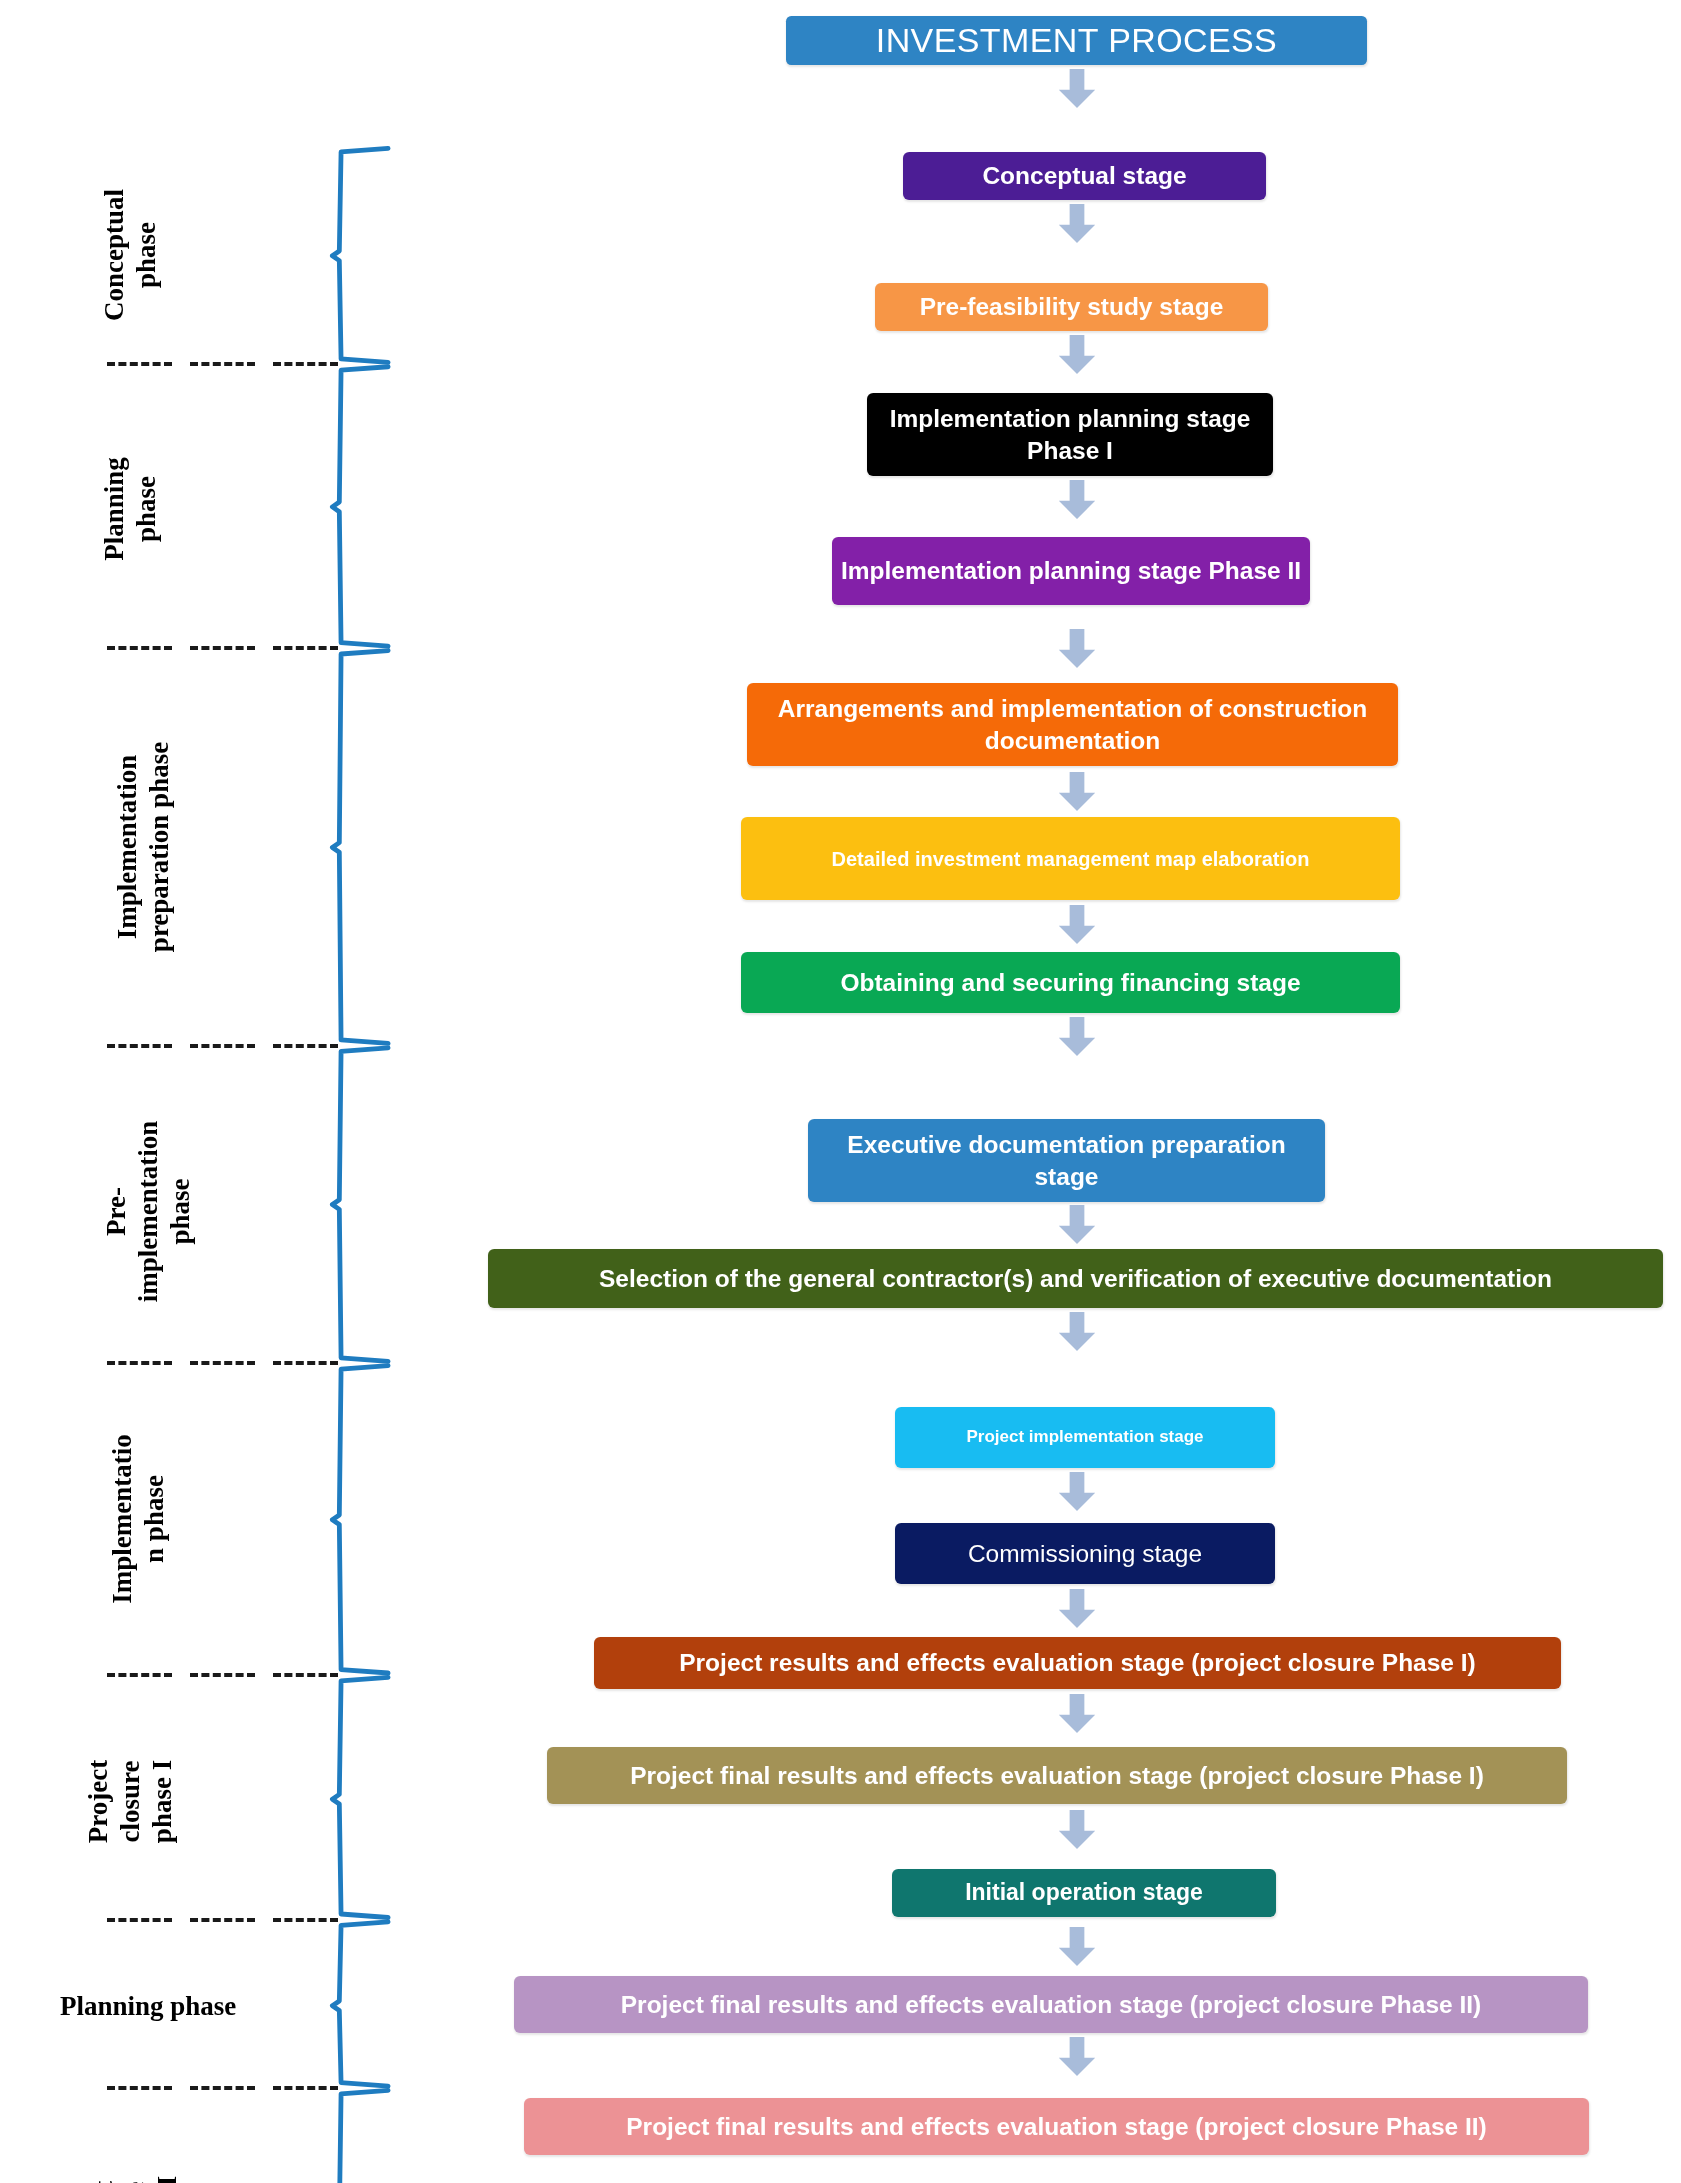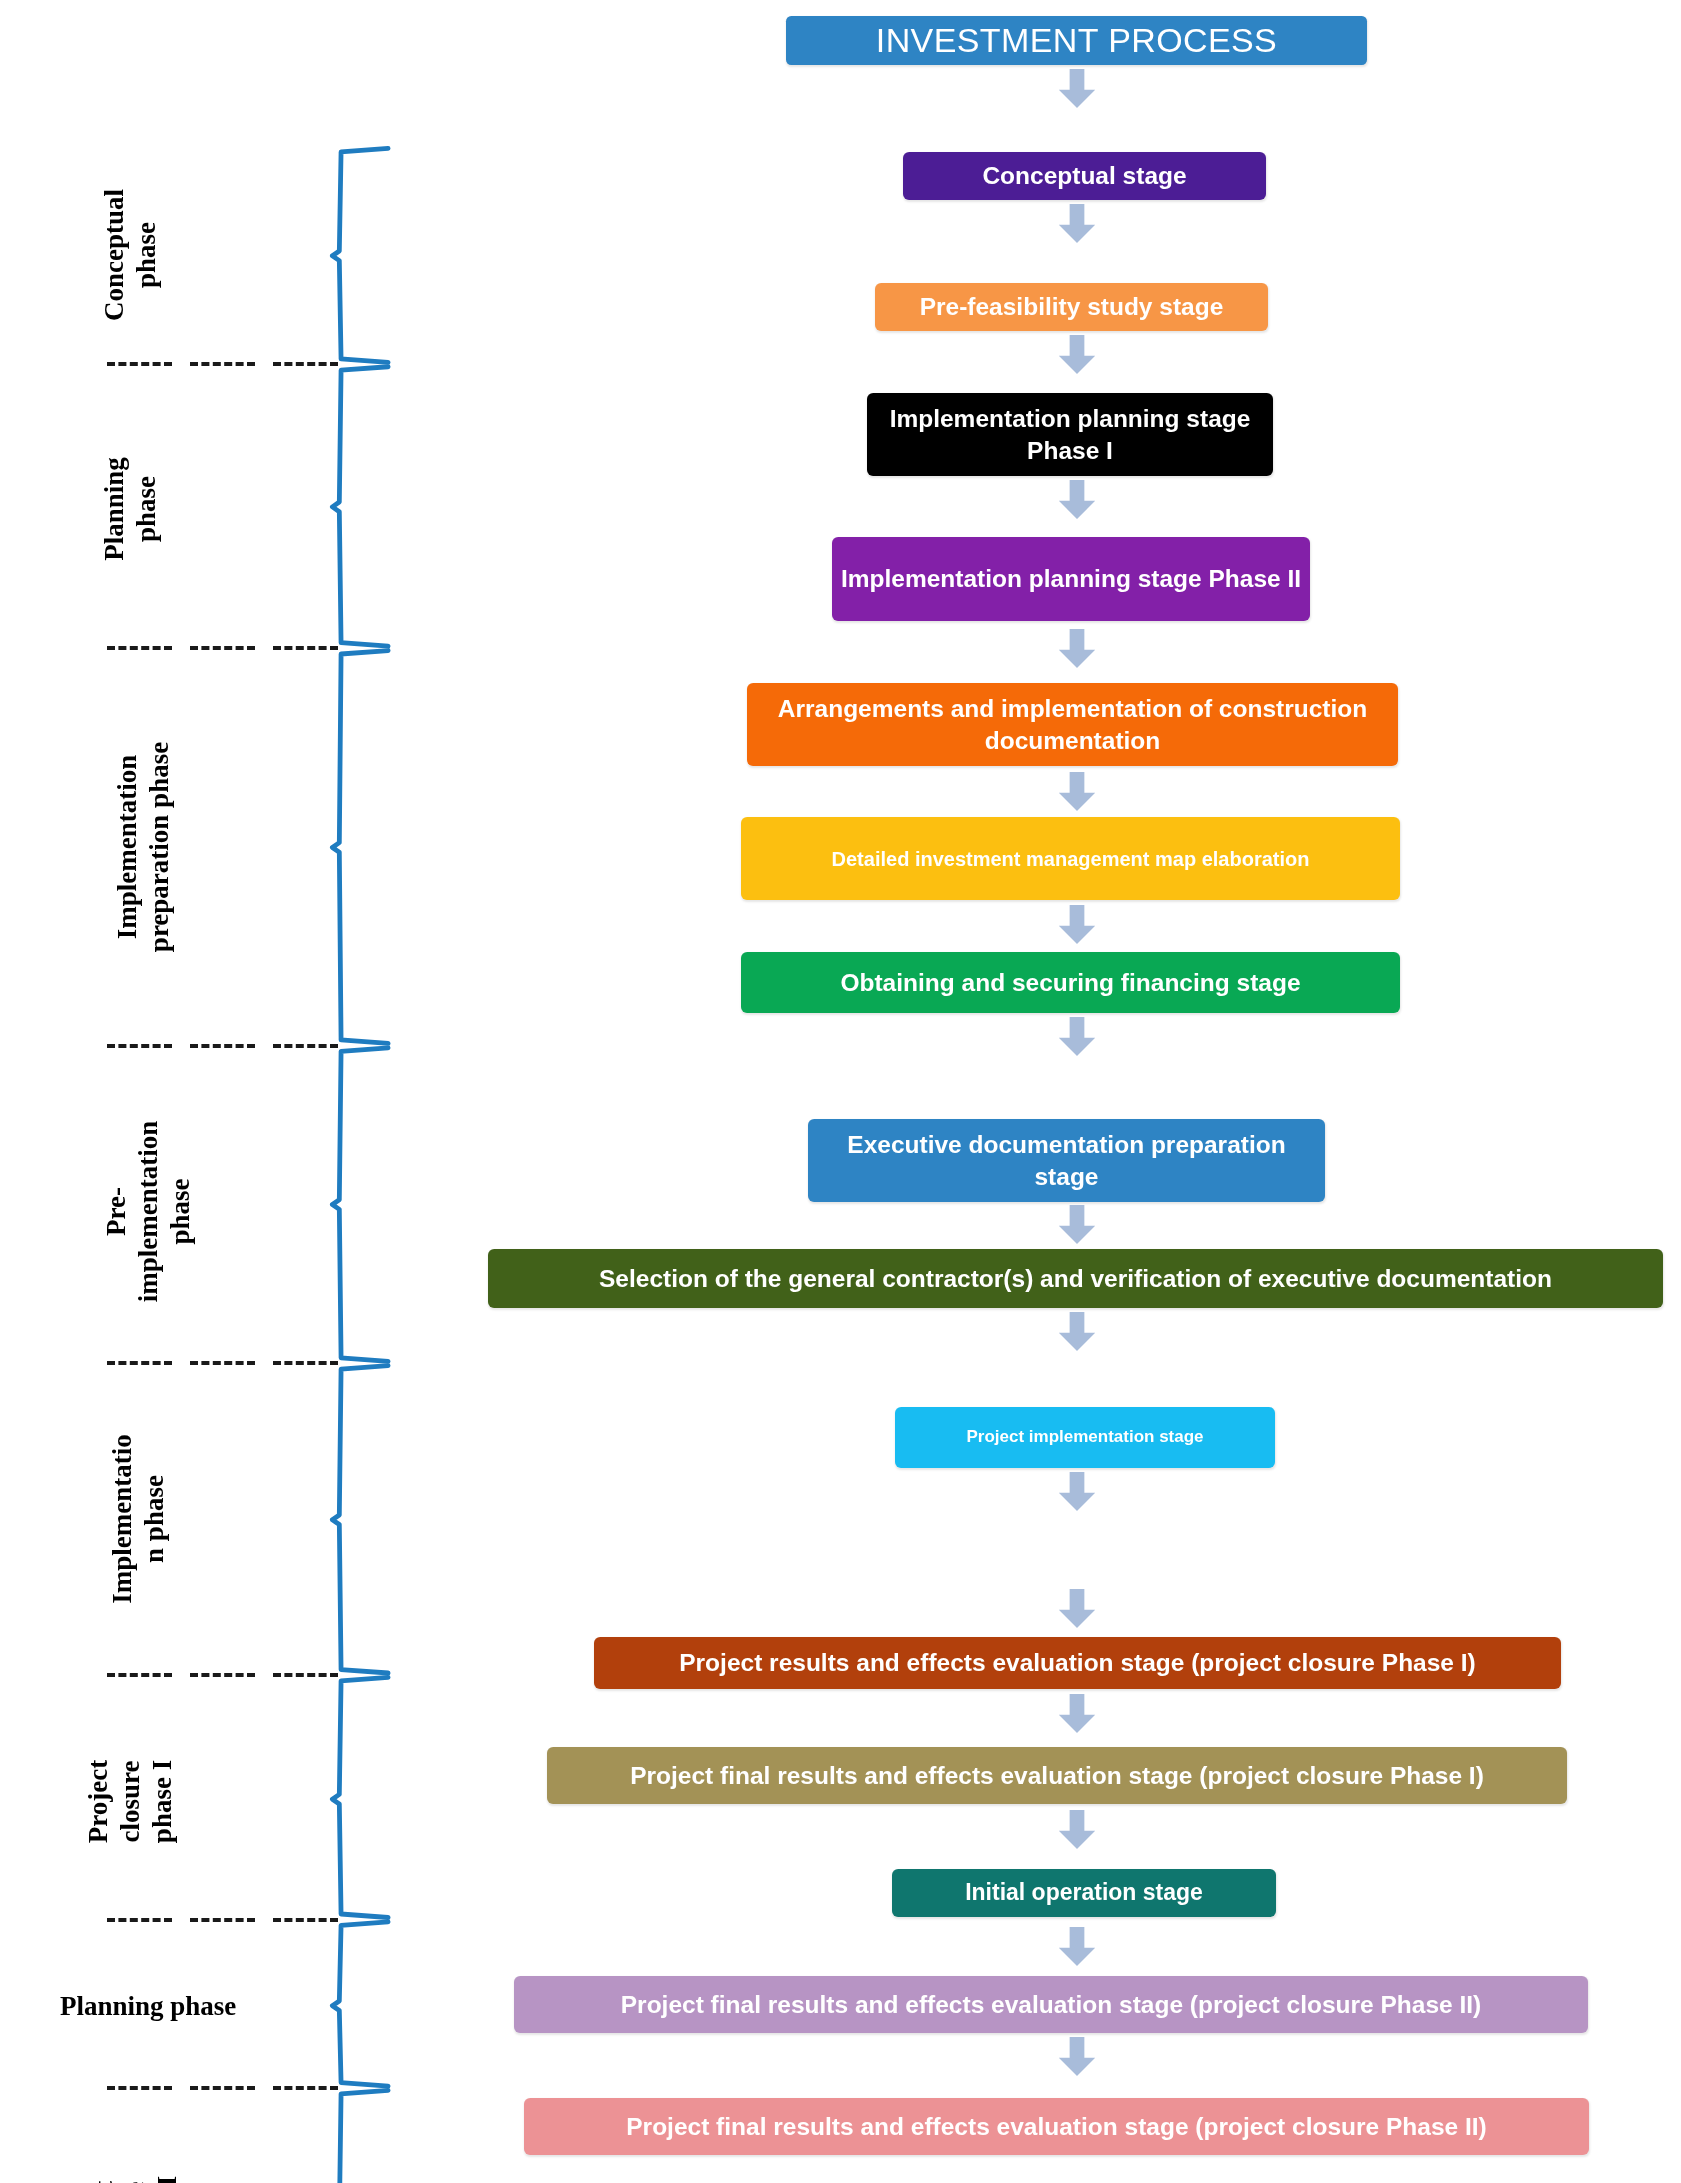--- a/index.html
+++ b/index.html
@@ -157,21 +157,21 @@
     <svg class="arrow" style="left:1055px;top:335px;width:44px;height:39px;" viewBox="0 0 100 90">
       <polygon points="33,0 67,0 67,48 92,48 50,90 8,48 33,48" fill="#A8BCDA"></polygon>
     </svg>
 
     <div class="node" style="left:867px;top:393px;width:406px;height:83px;background:#000000;font-size:24.5px;">Implementation planning stage Phase I</div>
 
     <svg class="arrow" style="left:1055px;top:480px;width:44px;height:39px;" viewBox="0 0 100 90">
       <polygon points="33,0 67,0 67,48 92,48 50,90 8,48 33,48" fill="#A8BCDA"></polygon>
     </svg>
 
-    <div class="node" style="left:832px;top:537px;width:478px;height:84px;background:#8320A8;font-size:24.5px;">Implementation planning stage Phase II</div>
+    <div class="node" style="left:832px;top:537px;width:478px;height:68px;background:#8320A8;font-size:24.5px;">Implementation planning stage Phase II</div>
 
     <svg class="arrow" style="left:1055px;top:629px;width:44px;height:39px;" viewBox="0 0 100 90">
       <polygon points="33,0 67,0 67,48 92,48 50,90 8,48 33,48" fill="#A8BCDA"></polygon>
     </svg>
 
     <div class="node" style="left:747px;top:683px;width:651px;height:83px;background:#F56A08;font-size:24.5px;">Arrangements and implementation of construction documentation</div>
 
     <svg class="arrow" style="left:1055px;top:772px;width:44px;height:39px;" viewBox="0 0 100 90">
       <polygon points="33,0 67,0 67,48 92,48 50,90 8,48 33,48" fill="#A8BCDA"></polygon>
     </svg>
@@ -199,20 +199,21 @@
     <svg class="arrow" style="left:1055px;top:1312px;width:44px;height:39px;" viewBox="0 0 100 90">
       <polygon points="33,0 67,0 67,48 92,48 50,90 8,48 33,48" fill="#A8BCDA"></polygon>
     </svg>
 
     <div class="node" style="left:895px;top:1407px;width:380px;height:61px;background:#18BCF2;font-size:17px;">Project implementation stage</div>
 
     <svg class="arrow" style="left:1055px;top:1472px;width:44px;height:39px;" viewBox="0 0 100 90">
       <polygon points="33,0 67,0 67,48 92,48 50,90 8,48 33,48" fill="#A8BCDA"></polygon>
     </svg>
 
+    <div class="node" style="left:895px;top:1523px;width:380px;height:61px;background:#0A1B62;font-size:24.5px;font-weight:400;">Commissioning stage</div>
 
     <svg class="arrow" style="left:1055px;top:1589px;width:44px;height:39px;" viewBox="0 0 100 90">
       <polygon points="33,0 67,0 67,48 92,48 50,90 8,48 33,48" fill="#A8BCDA"></polygon>
     </svg>
 
     <div class="node" style="left:594px;top:1637px;width:967px;height:52px;background:#B2400C;font-size:24.5px;">Project results and effects evaluation stage (project closure Phase I)</div>
 
     <svg class="arrow" style="left:1055px;top:1694px;width:44px;height:39px;" viewBox="0 0 100 90">
       <polygon points="33,0 67,0 67,48 92,48 50,90 8,48 33,48" fill="#A8BCDA"></polygon>
     </svg>

